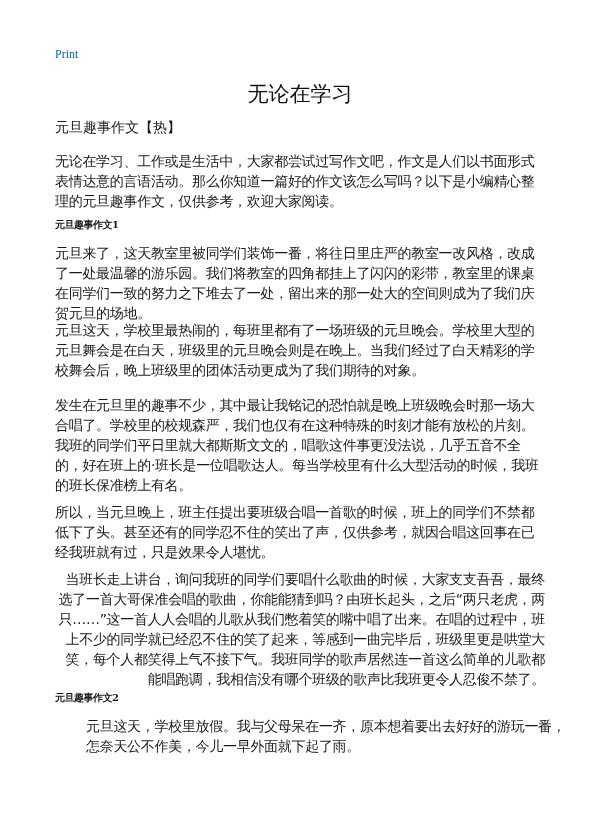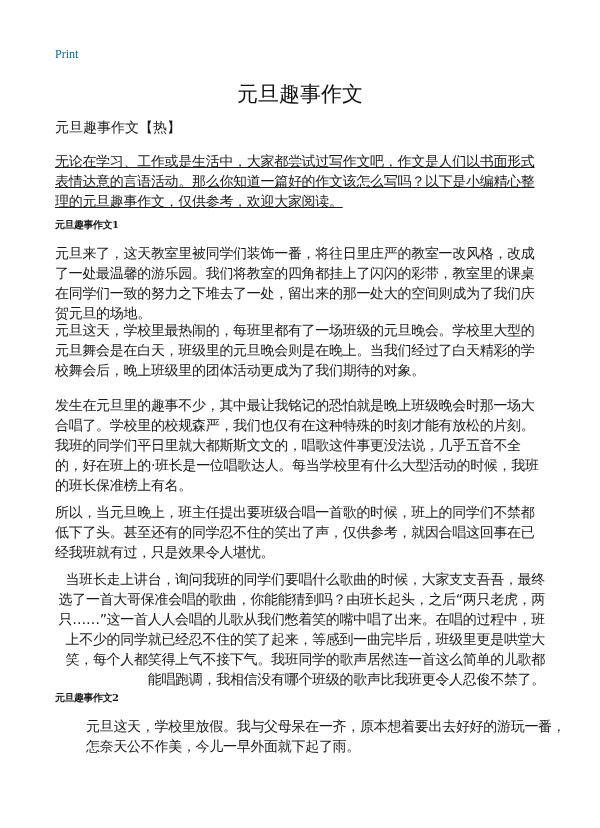--- a/index.html
+++ b/index.html
@@ -9,24 +9,24 @@
     .title { position: absolute; top: 80px; left: 0; width: 490px; text-align: center; font-family: "DejaVu Sans", sans-serif; font-size: 21px; color: #111; }
     .subtitle { position: absolute; top: 119px; left: 0; font-family: "DejaVu Sans", sans-serif; font-size: 14px; }
     .body-block { position: absolute; left: 0; width: 490px; font-family: "DejaVu Sans", sans-serif; font-size: 14px; line-height: 20px; margin: 0; letter-spacing: -0.3px; }
     .heading { position: absolute; left: 0; font-family: "DejaVu Serif", serif; font-weight: bold; font-size: 10px; letter-spacing: -0.5px; }
   </style>
 </head>
 <body>
 
 <div class="page">
   <div class="print">Print</div>
-  <div class="title">元旦趣事作文</div>
+  <div class="title">无论在学习</div>
   <div class="subtitle">元旦趣事作文【热】</div>
 
-  <p class="body-block" style="top:151px;text-decoration:underline;">无论在学习、工作或是生活中，大家都尝试过写作文吧，作文是人们以书面形式表情达意的言语活动。那么你知道一篇好的作文该怎么写吗？以下是小编精心整理的元旦趣事作文，仅供参考，欢迎大家阅读。</p>
+  <p class="body-block" style="top:151px;">无论在学习、工作或是生活中，大家都尝试过写作文吧，作文是人们以书面形式表情达意的言语活动。那么你知道一篇好的作文该怎么写吗？以下是小编精心整理的元旦趣事作文，仅供参考，欢迎大家阅读。</p>
 
   <div class="heading" style="top:218px;">元旦趣事作文1</div>
   <p class="body-block" style="top:243px;">元旦来了，这天教室里被同学们装饰一番，将往日里庄严的教室一改风格，改成了一处最温馨的游乐园。我们将教室的四角都挂上了闪闪的彩带，教室里的课桌在同学们一致的努力之下堆去了一处，留出来的那一处大的空间则成为了我们庆贺元旦的场地。</p>
   <p class="body-block" style="top:320px;">元旦这天，学校里最热闹的，每班里都有了一场班级的元旦晚会。学校里大型的元旦舞会是在白天，班级里的元旦晚会则是在晚上。当我们经过了白天精彩的学校舞会后，晚上班级里的团体活动更成为了我们期待的对象。</p>
   <p class="body-block" style="top:395px;">发生在元旦里的趣事不少，其中最让我铭记的恐怕就是晚上班级晚会时那一场大合唱了。学校里的校规森严，我们也仅有在这种特殊的时刻才能有放松的片刻。我班的同学们平日里就大都斯斯文文的，唱歌这件事更没法说，几乎五音不全的，好在班上的·班长是一位唱歌达人。每当学校里有什么大型活动的时候，我班的班长保准榜上有名。</p>
   <p class="body-block" style="top:502px;">所以，当元旦晚上，班主任提出要班级合唱一首歌的时候，班上的同学们不禁都低下了头。甚至还有的同学忍不住的笑出了声，仅供参考，就因合唱这回事在已经我班就有过，只是效果令人堪忧。</p>
   <p class="body-block" style="top:569px;text-align:right;">当班长走上讲台，询问我班的同学们要唱什么歌曲的时候，大家支支吾吾，最终选了一首大哥保准会唱的歌曲，你能能猜到吗？由班长起头，之后“两只老虎，两只……”这一首人人会唱的儿歌从我们憋着笑的嘴中唱了出来。在唱的过程中，班上不少的同学就已经忍不住的笑了起来，等感到一曲完毕后，班级里更是哄堂大笑，每个人都笑得上气不接下气。我班同学的歌声居然连一首这么简单的儿歌都能唱跑调，我相信没有哪个班级的歌声比我班更令人忍俊不禁了。</p>
 
   <div class="heading" style="top:691px;">元旦趣事作文2</div>
   <p class="body-block" style="top:716px;margin-left:31px;">元旦这天，学校里放假。我与父母呆在一齐，原本想着要出去好好的游玩一番，怎奈天公不作美，今儿一早外面就下起了雨。</p>

